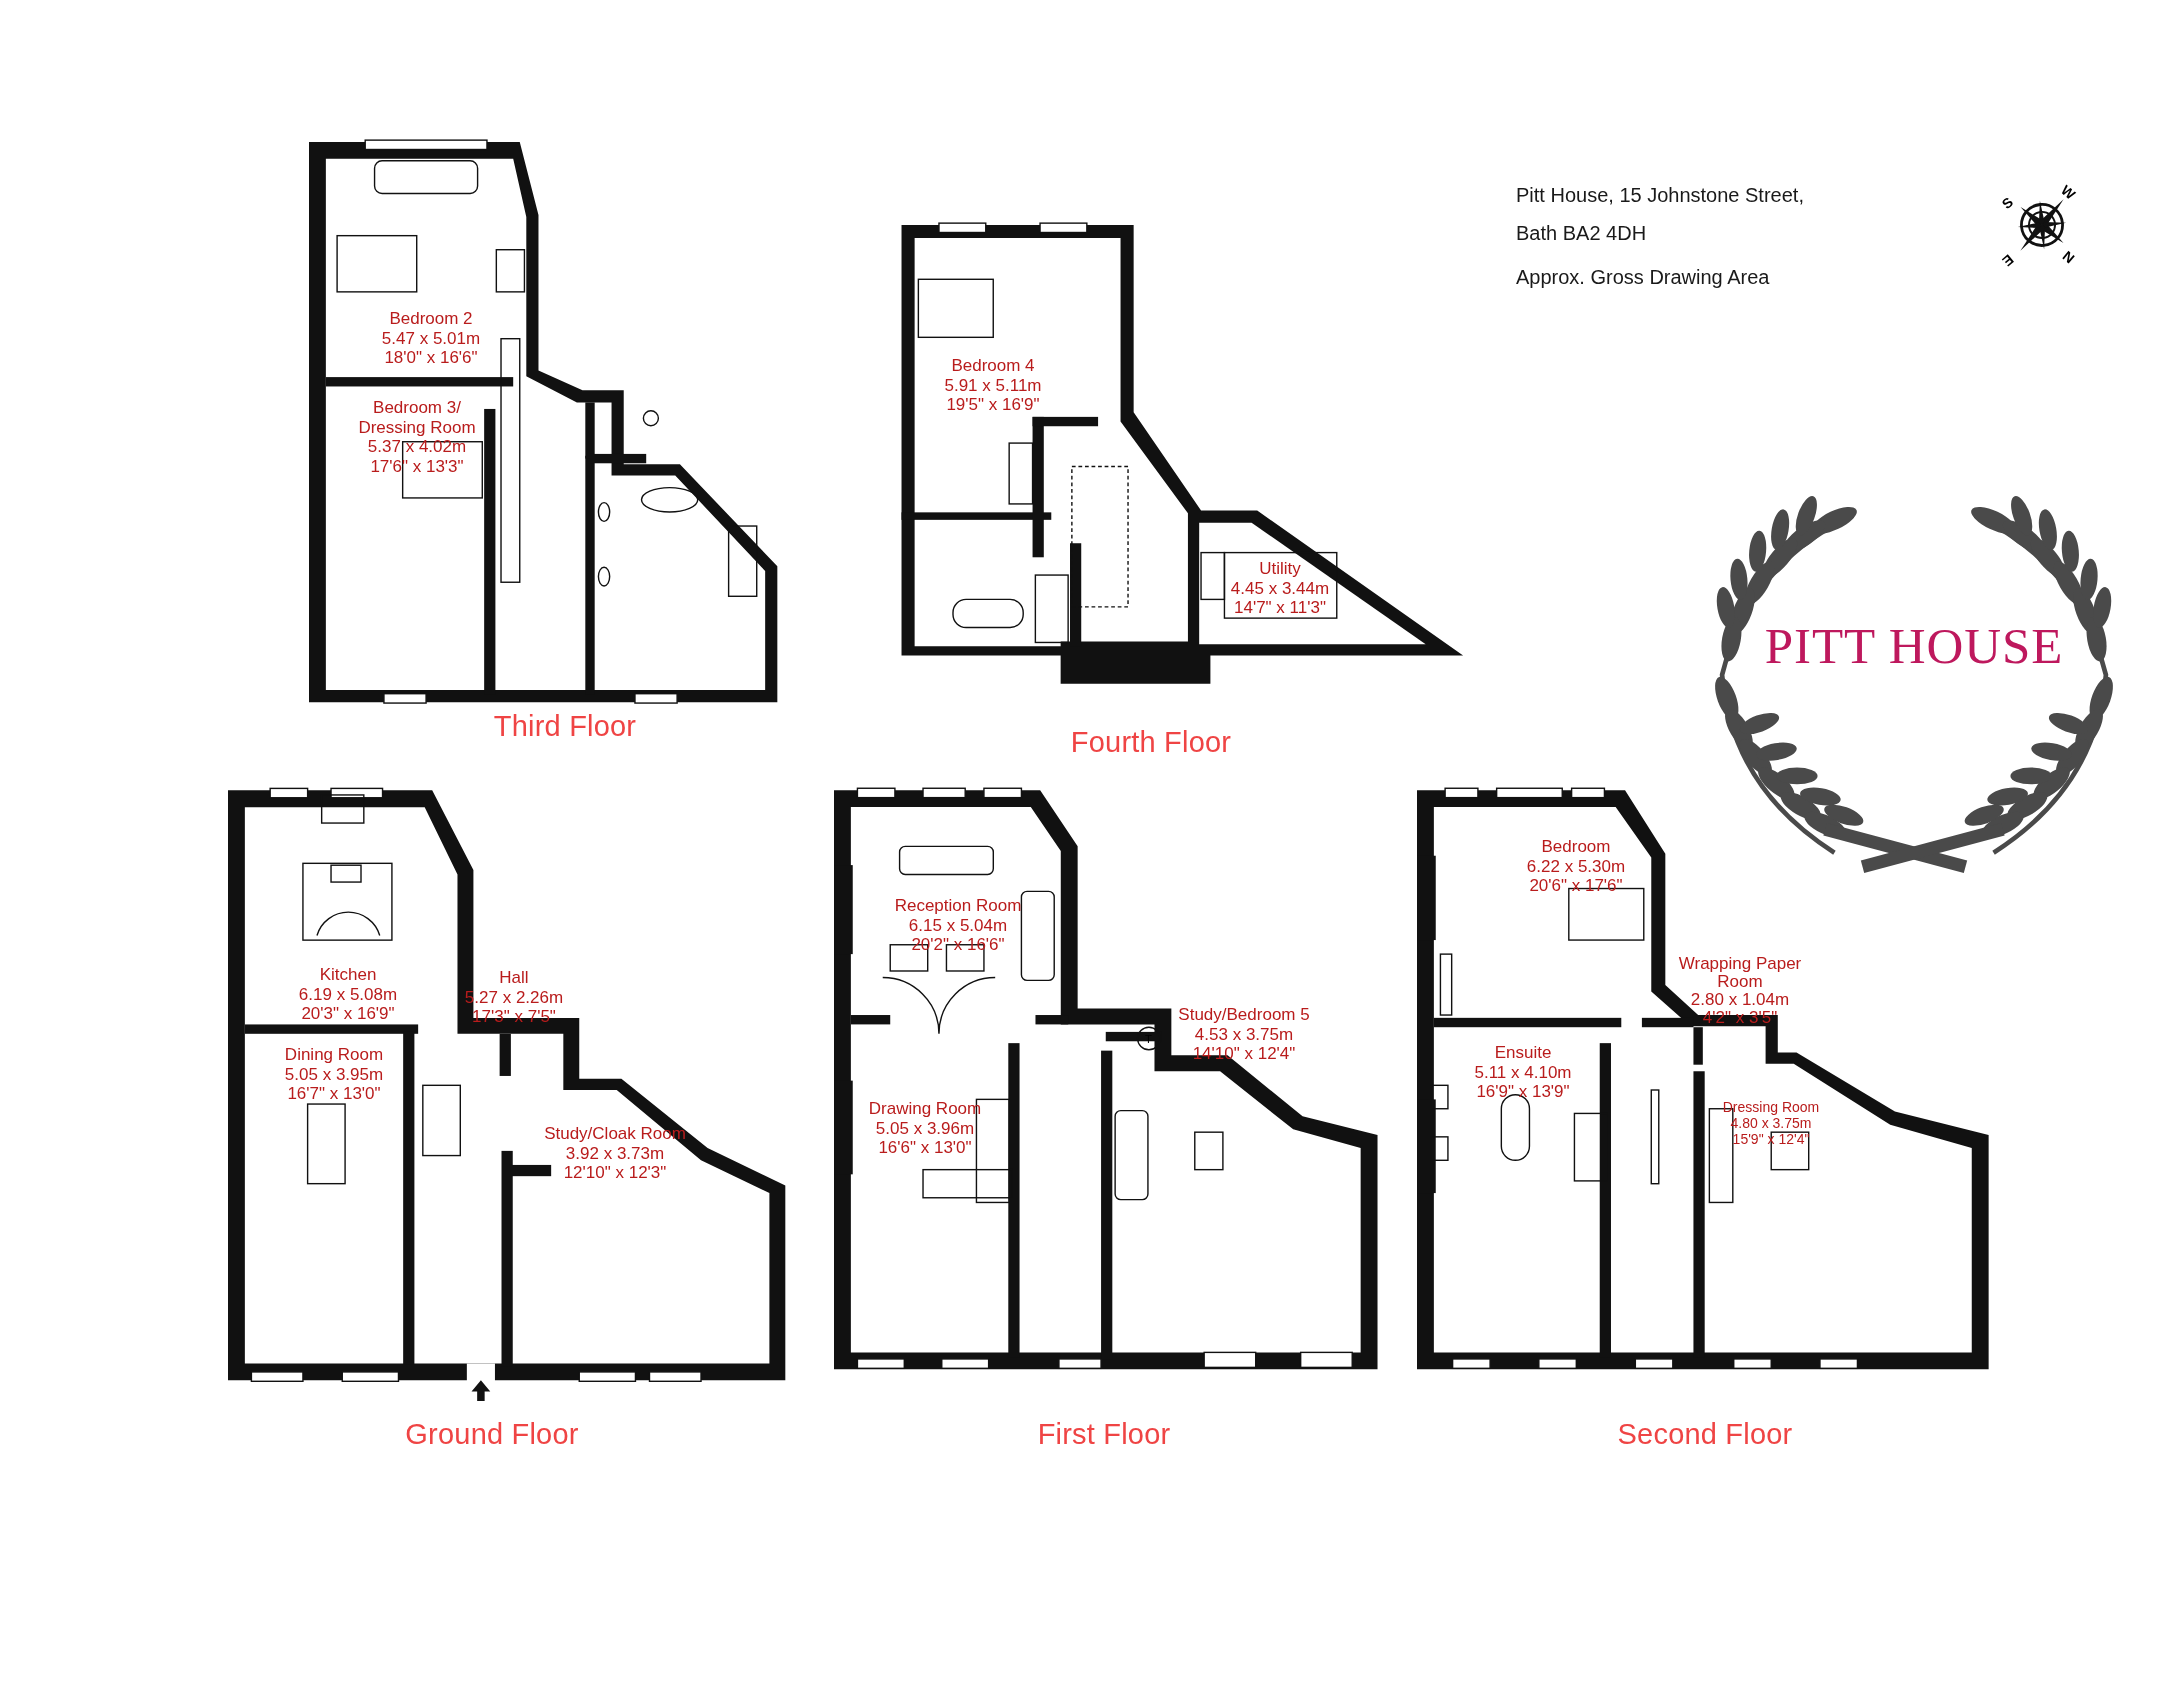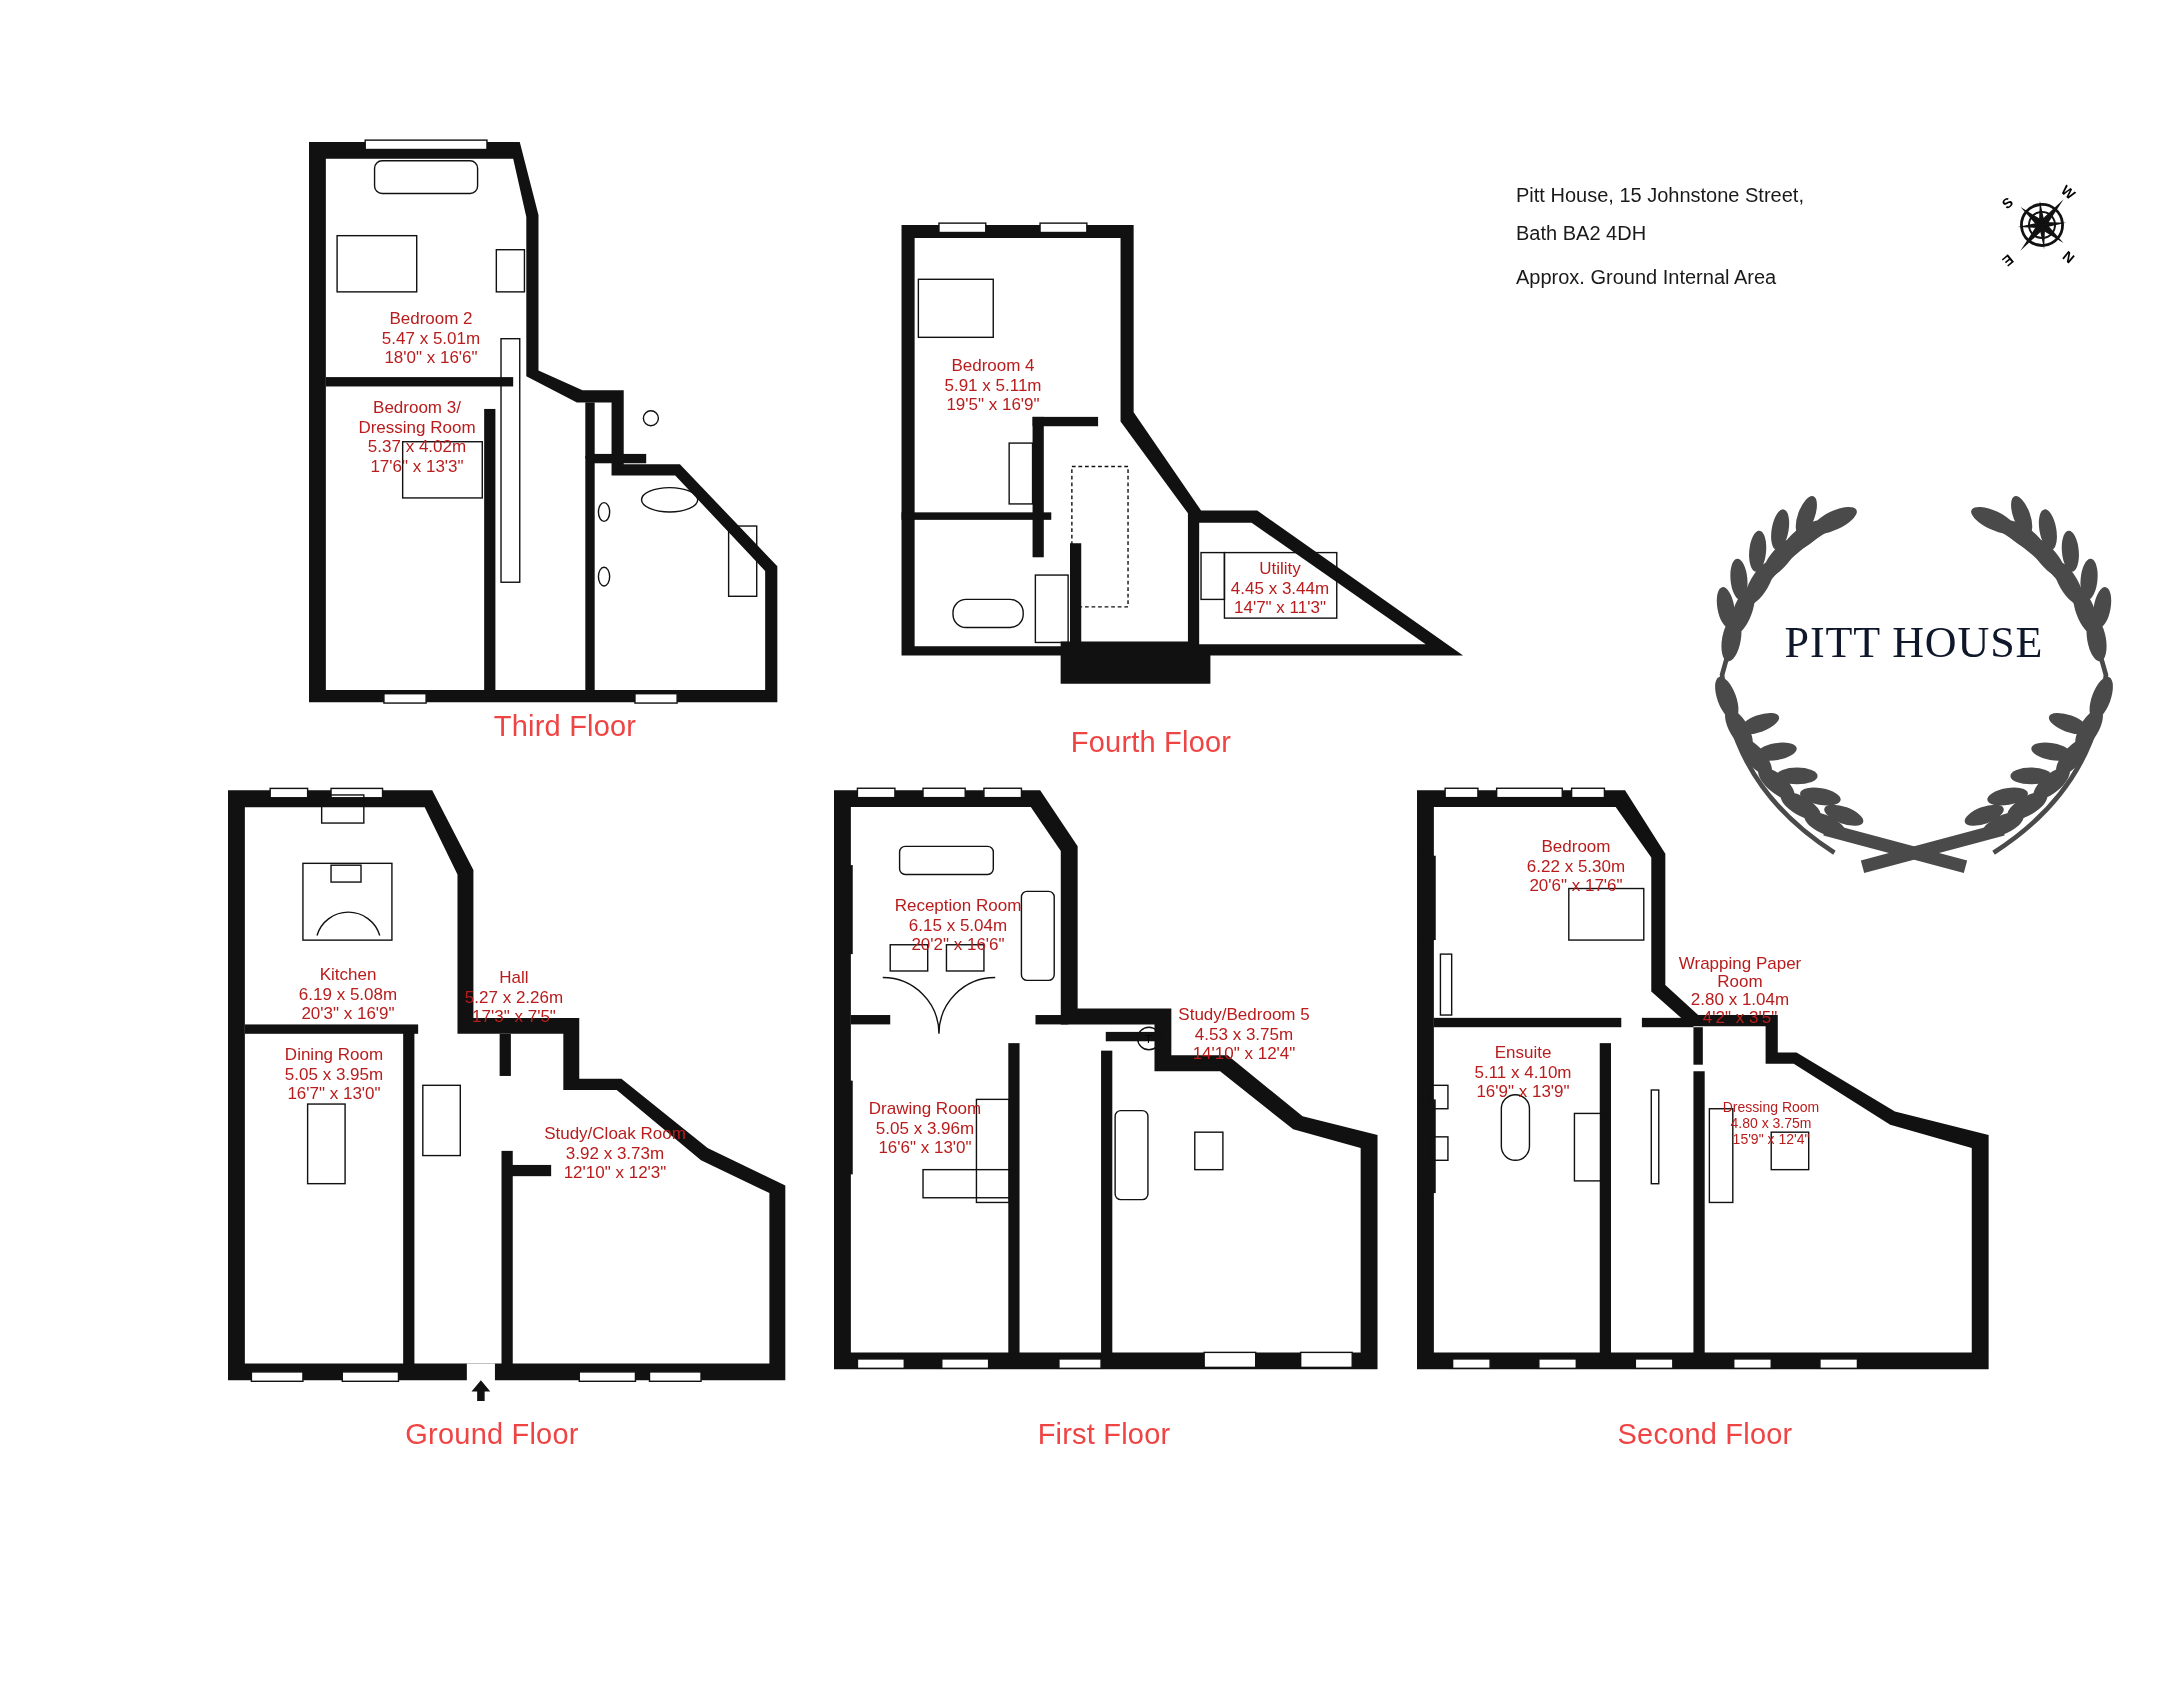--- a/index.html
+++ b/index.html
@@ -10,30 +10,30 @@
   .thin { fill:none; stroke:#111; stroke-width:1.5; }
   .win { fill:#fff; stroke:#111; stroke-width:1.5; }
   .room-label { position:absolute; text-align:center; font-size:17px; line-height:19.7px; color:#b91c1c; transform:translateX(-50%); white-space:nowrap; }
   .room-label .nm { display:block; }
   .room-label .dm { display:block; }
   .floor-title { position:absolute; font-size:29px; color:#ef4444; transform:translateX(-50%); white-space:nowrap; letter-spacing:0.2px; }
   .header { position:absolute; left:1516px; top:176px; font-size:20px; line-height:38px; color:#1a1a1a; }
   .header div { white-space:nowrap; }
   .header .gap { margin-top:5.6px; }
   .logo { position:absolute; left:1694px; top:478px; width:440px; height:403px; }
-  .logo-text { position:absolute; left:0; top:139px; width:440px; text-align:center; font-family:"Liberation Serif", serif; font-size:44px; color:#0f172a; letter-spacing:0.9px; }
+  .logo-text { position:absolute; left:0; top:139px; width:440px; text-align:center; font-family:"Liberation Serif", serif; font-size:51px; color:#be185d; letter-spacing:0.9px; }
   .compass { position:absolute; left:2000px; top:180px; width:84px; height:89px; }
 </style>
 </head>
 <body>
 
 <div class="header">
   <div>Pitt House, 15 Johnstone Street,</div>
   <div>Bath BA2 4DH</div>
-  <div class="gap">Approx. Ground Internal Area</div>
+  <div class="gap">Approx. Gross Drawing Area</div>
 </div>
 
 <div class="compass">
   <svg width="84" height="89" viewBox="0 0 90 95">
     <g transform="translate(45,48) rotate(40)">
       <circle r="22" fill="none" stroke="#111" stroke-width="3"></circle>
       <circle r="14" fill="none" stroke="#111" stroke-width="2"></circle>
       <circle r="4" fill="#fff" stroke="#111" stroke-width="2"></circle>
       <polygon points="0,-36 4,-4 0,0 -4,-4" fill="#111"></polygon>
       <polygon points="0,36 4,4 0,0 -4,4" fill="#111"></polygon>

